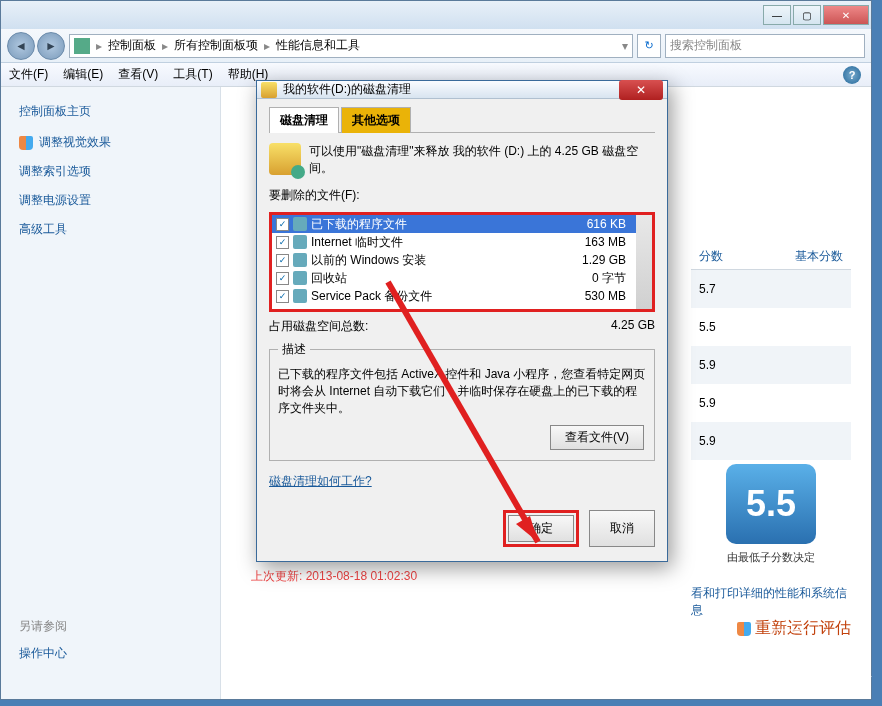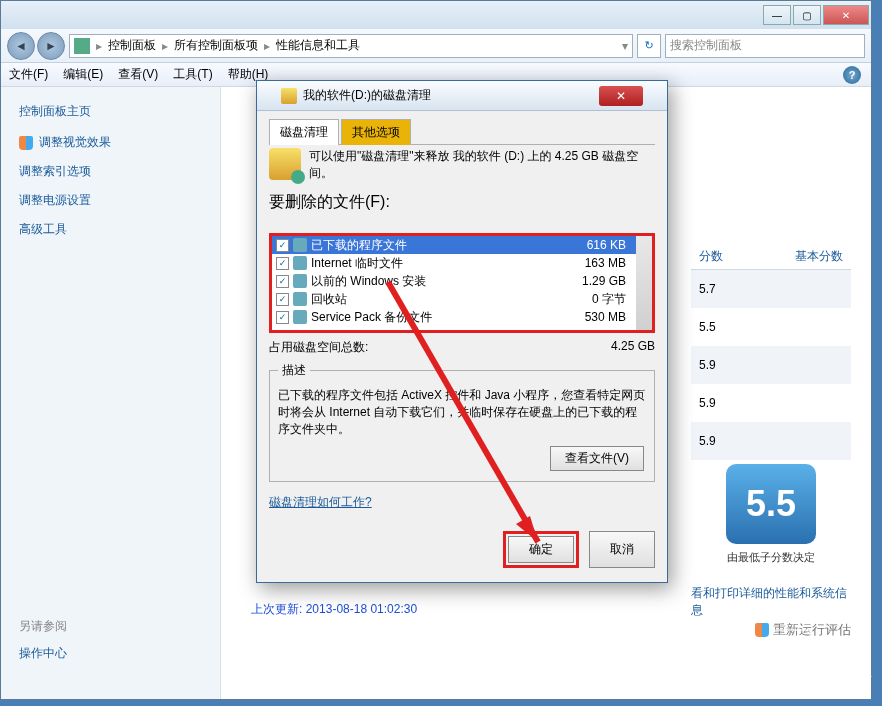--- a/index.html
+++ b/index.html
@@ -36,36 +36,36 @@
 .score-panel { position: absolute; right: 20px; top: 120px; width: 160px; }
 .score-header { display: flex; font-size: 12px; color: #1a5a9a; border-bottom: 1px solid #d0d8e0; margin-top: 37px; }
 .score-header span { padding: 4px 8px; }
 .score-rows { font-size: 12px; }
 .score-row { padding: 12px 8px; }
 .score-row.alt { background: #f0f4f8; }
 .score-badge { margin-top: 4px; text-align: center; }
 .badge-box { width: 90px; height: 80px; margin: 0 auto 6px; background: linear-gradient(#5ab0e8,#2a70b0); border-radius: 10px; display: flex; align-items: center; justify-content: center; color: #fff; font-size: 36px; font-weight: bold; }
 .badge-caption { font-size: 11px; color: #333; }
 .content-link { color: #1a5a9a; cursor: pointer; margin-top: 20px; display: block; }
-.rerun-link { position: absolute; right: 20px; bottom: 60px; color: #737373; font-size: 13px; display: flex; align-items: center; gap: 4px; cursor: pointer; }
-.last-update { position: absolute; left: 250px; top: 600px; font-size: 12px; color: #1d4ed8; }
+.rerun-link { position: absolute; right: 20px; bottom: 60px; color: #c2410c; font-size: 16px; display: flex; align-items: center; gap: 4px; cursor: pointer; }
+.last-update { position: absolute; left: 250px; top: 567px; font-size: 12px; color: #ef4444; }
 
 
 .dialog { position: absolute; left: 256px; top: 80px; width: 412px; background: #f0f0f0; border: 1px solid #3a6a9a; box-shadow: 4px 6px 20px rgba(0,0,0,0.4); }
-.dialog-title { height: 30px; background: linear-gradient(#fafcff,#d8e4f0); display: flex; align-items: center; padding: 0 24px; font-size: 12px; border-bottom: 1px solid #b0c0d0; }
+.dialog-title { height: 18px; background: linear-gradient(#fafcff,#d8e4f0); display: flex; align-items: center; padding: 0 4px; font-size: 12px; border-bottom: 1px solid #b0c0d0; }
 .dialog-title-icon { width: 16px; height: 16px; background: linear-gradient(#f8e068,#d8a030); border-radius: 2px; margin-right: 6px; }
 .dialog-close { margin-left: auto; width: 44px; height: 20px; background: linear-gradient(#d85050,#b02020); border-radius: 3px; color: #fff; display: flex; align-items: center; justify-content: center; cursor: pointer; font-size: 12px; }
 .dialog-body { padding: 8px 12px 14px; }
-.tabs { display: flex; border-bottom: 1px solid #b0b0b0; margin-bottom: 3px; }
+.tabs { display: flex; border-bottom: 1px solid #b0b0b0; margin-bottom: 10px; font-weight: bold; }
 .tab { padding: 4px 10px; font-size: 12px; background: #eab308; border: 1px solid #b0b0b0; border-bottom: none; margin-right: 2px; margin-bottom: -1px; cursor: pointer; }
 .tab.active { background: #fff; }
 .intro { display: flex; gap: 8px; align-items: flex-start; font-size: 12px; margin-bottom: 10px; }
 .intro-icon { width: 32px; height: 32px; background: linear-gradient(#f8e068,#d8a030); border-radius: 4px; flex-shrink: 0; position: relative; }
 .intro-icon::after { content:""; position:absolute; right:-4px; bottom:-4px; width:14px; height:14px; background:#4a8; border-radius:50%; }
-.label-row { font-size: 16px; margin-bottom: 20px; }
+.label-row { font-size: 12px; margin-bottom: 8px; }
 .file-list { border: 3px solid #e02020; background: #fff; height: 100px; overflow: hidden; font-size: 12px; margin-bottom: 6px; }
 .file-row { display: flex; align-items: center; height: 18px; padding: 0 4px; }
 .file-row.selected { background: #3a75d8; color: #fff; }
 .file-check { width: 13px; height: 13px; border: 1px solid #888; background: #fff; margin-right: 4px; display: flex; align-items: center; justify-content: center; font-size: 9px; color: #06a; }
 .file-icon { width: 14px; height: 14px; background: #6ab; margin-right: 4px; border-radius: 2px; }
 .file-name { flex: 1; }
 .file-size { width: 70px; text-align: right; padding-right: 6px; }
 .scroll-ind { width: 16px; background: linear-gradient(#e8e8e8,#d0d0d0); }
 .total-row { display: flex; font-size: 12px; margin-bottom: 6px; }
 .total-row span:first-child { flex: 1; }

